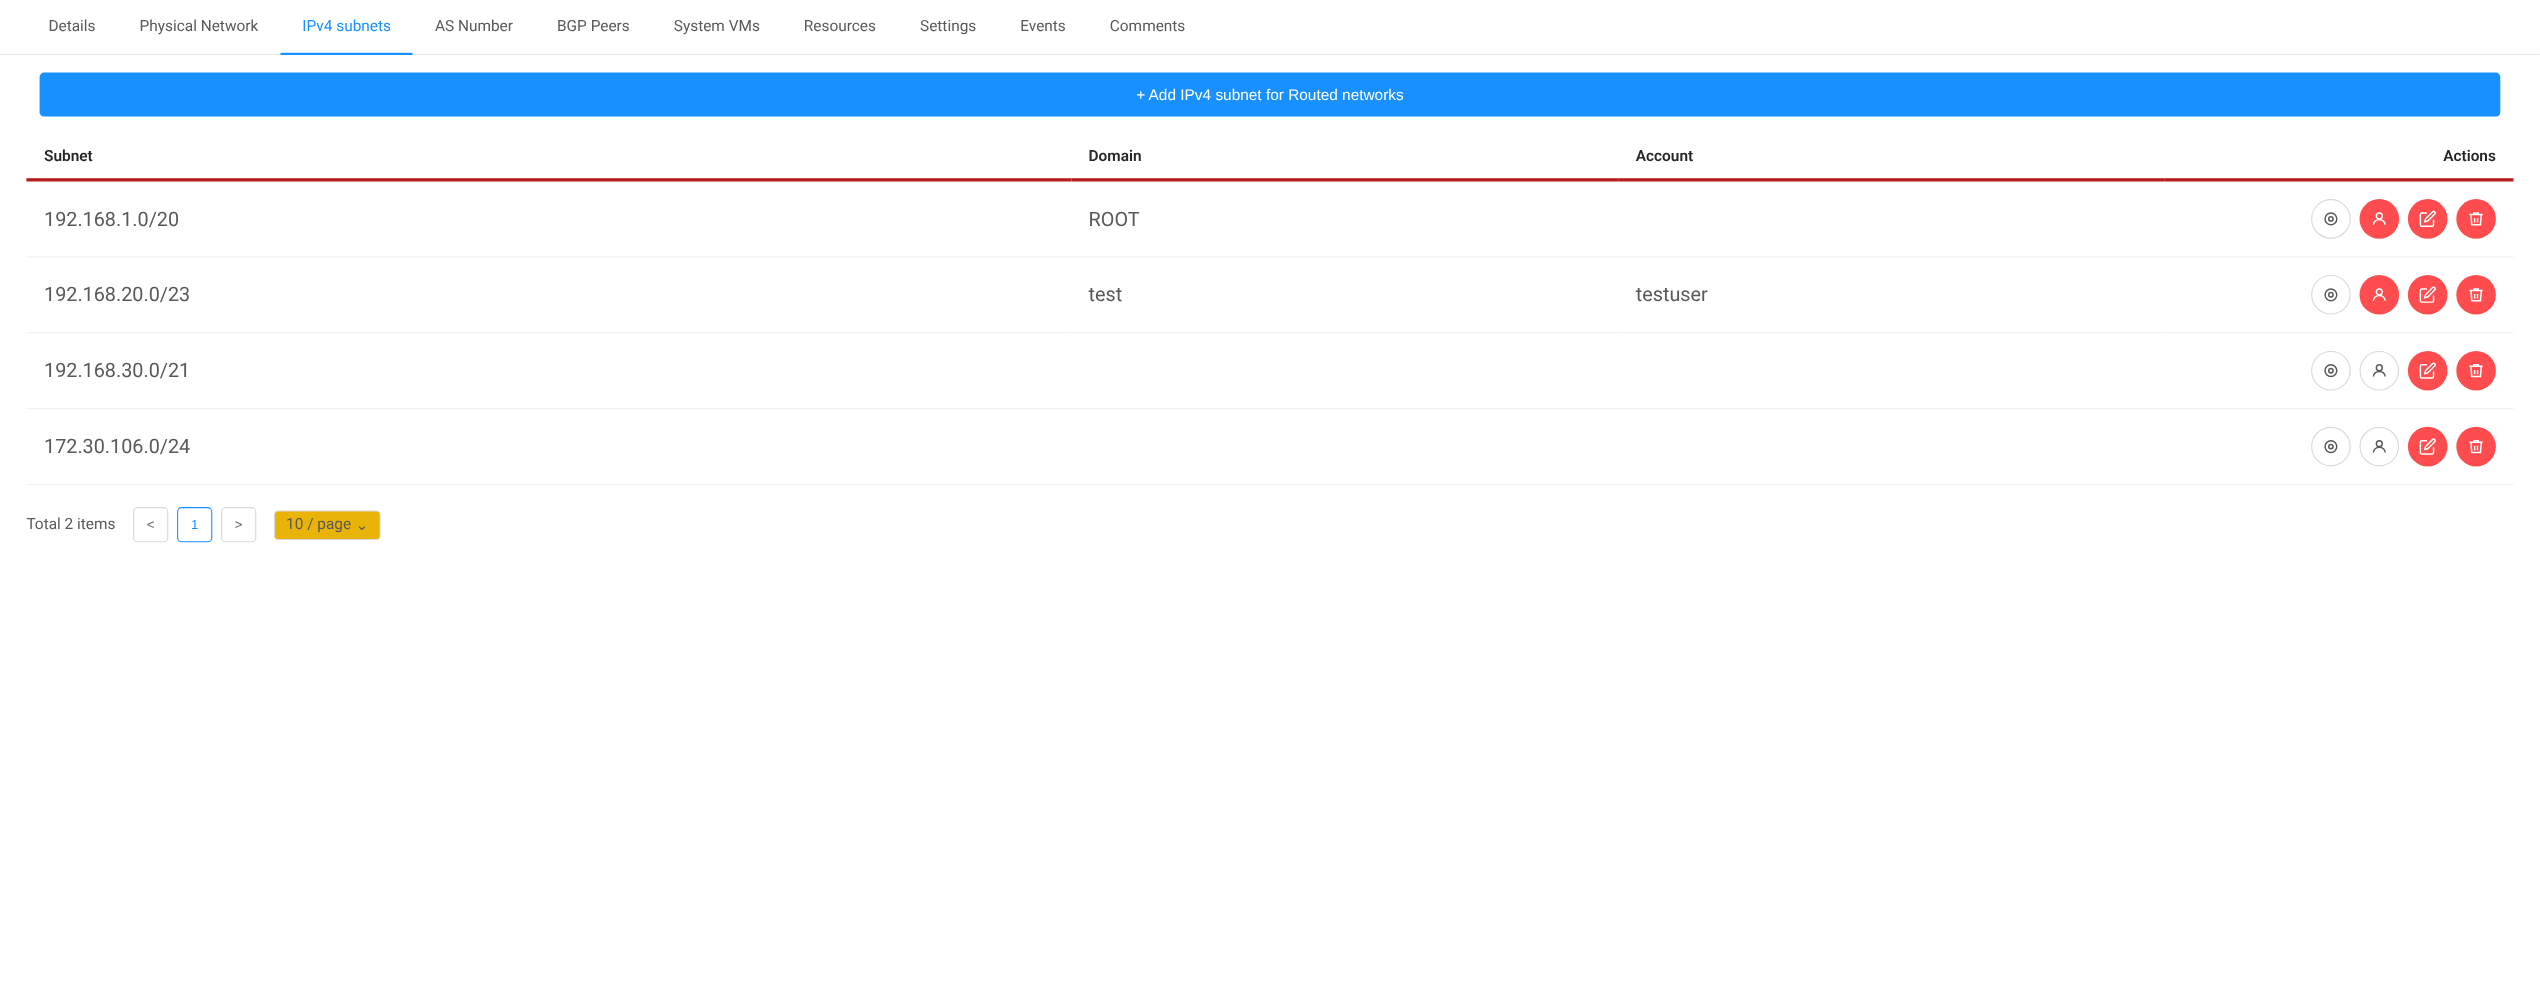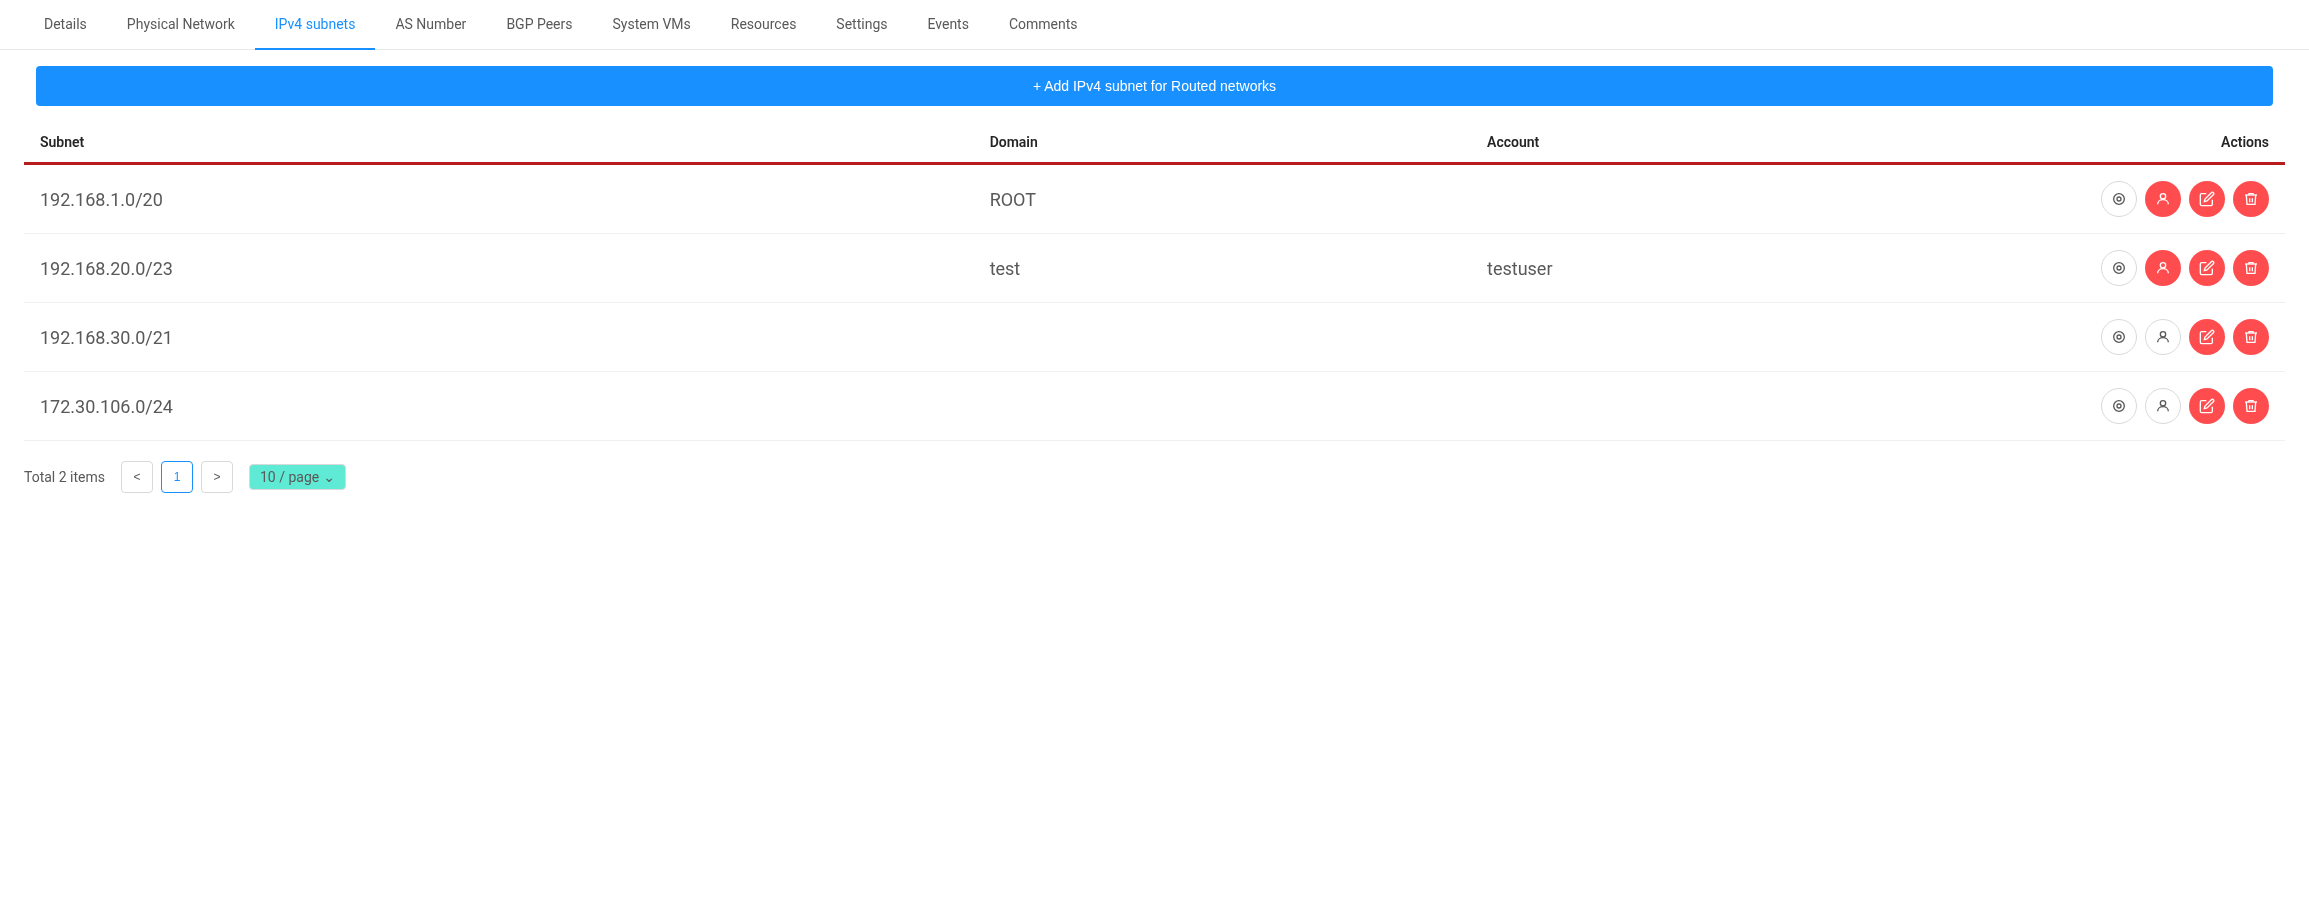--- a/index.html
+++ b/index.html
@@ -140,21 +140,21 @@
       color: #1890ff;
     }
     .page-size-select {
       display: flex;
       align-items: center;
       gap: 4px;
       padding: 4px 10px;
       border: 1px solid #d9d9d9;
       border-radius: 4px;
       cursor: pointer;
-      background: #5eead4;
+      background: #eab308;
       margin-left: 8px;
     }
   </style>
 </head>
 <body>
 
 <nav class="tab-nav">
 
 <div class="tab-item">Details</div>
     <div class="tab-item">Physical Network</div>

